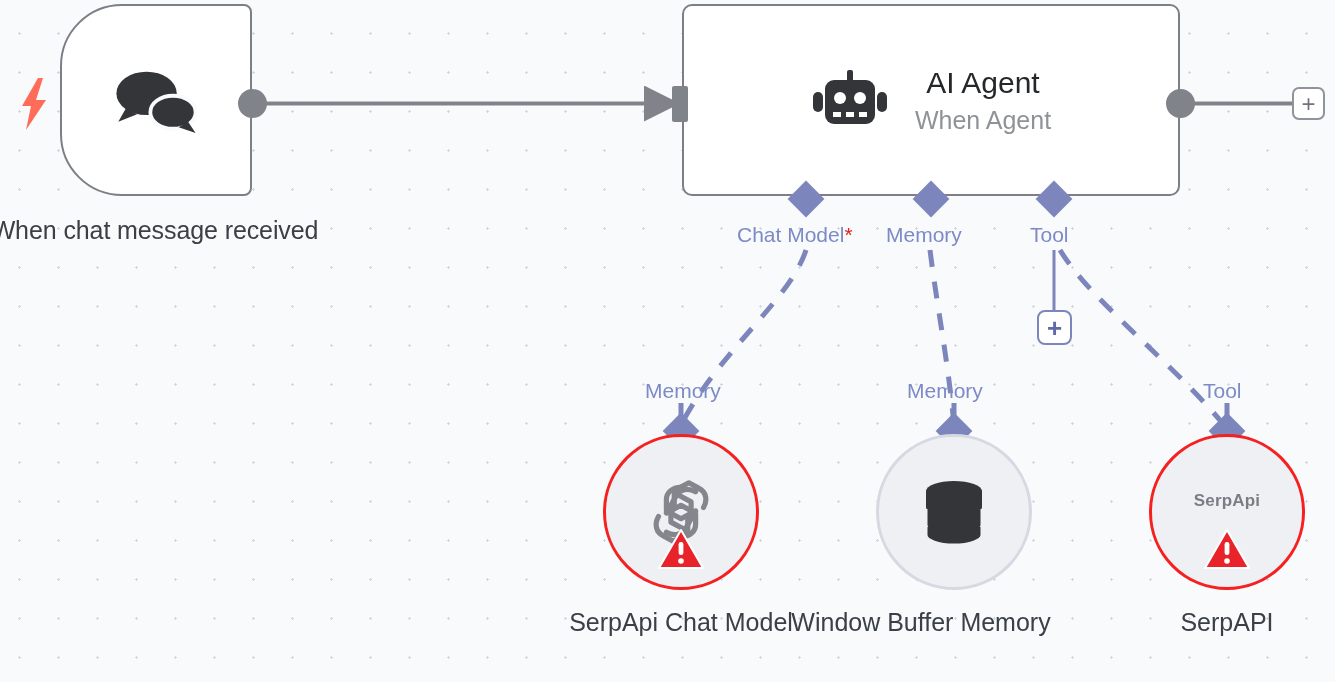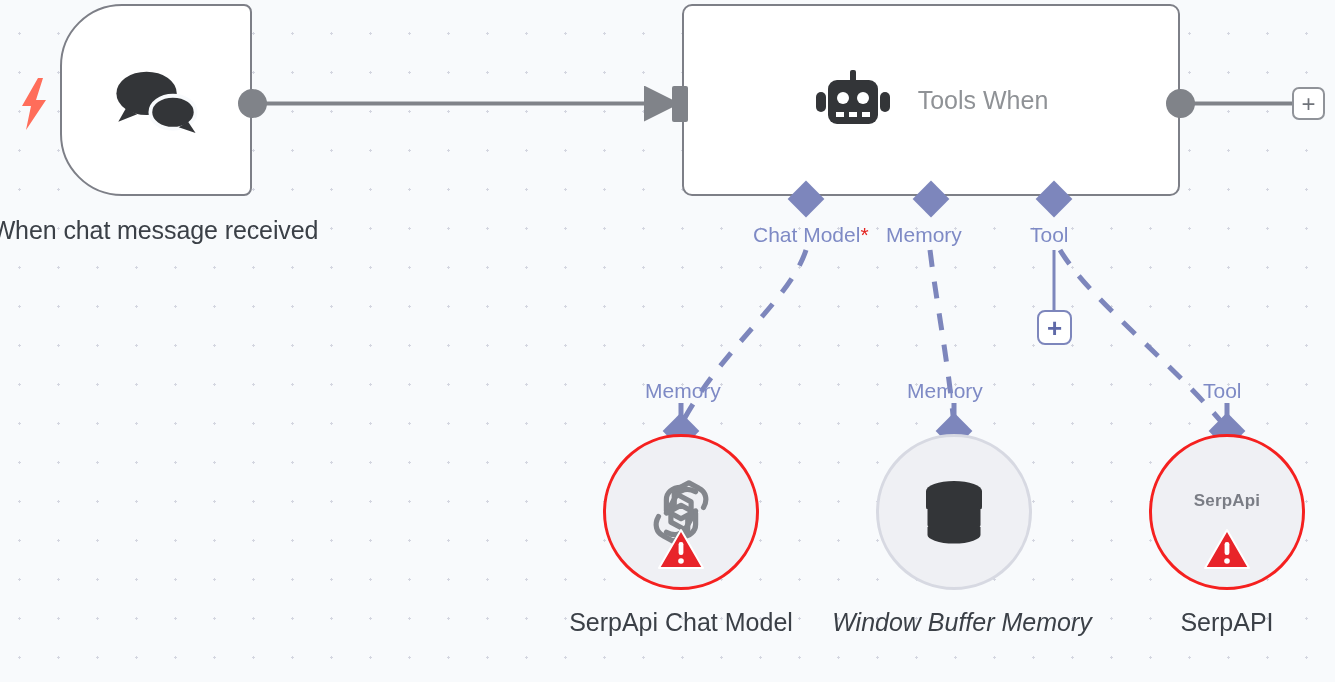--- a/index.html
+++ b/index.html
@@ -172,33 +172,34 @@
         <rect x="14" y="10" width="50" height="44" rx="9" fill="#333538"></rect>
         <rect x="2" y="22" width="10" height="20" rx="5" fill="#333538"></rect>
         <rect x="66" y="22" width="10" height="20" rx="5" fill="#333538"></rect>
         <circle cx="29" cy="28" r="6" fill="#ffffff"></circle>
         <circle cx="49" cy="28" r="6" fill="#ffffff"></circle>
         <rect x="22" y="42" width="8" height="5" fill="#ffffff"></rect>
         <rect x="35" y="42" width="8" height="5" fill="#ffffff"></rect>
         <rect x="48" y="42" width="8" height="5" fill="#ffffff"></rect>
       </svg>
       <div class="agent-titles">
-        <div class="agent-subtitle">Tools When</div>
+        <div class="agent-title">AI Agent</div>
+        <div class="agent-subtitle">When Agent</div>
       </div>
     </div>
     <div class="port-in"></div>
     <div class="port-out"></div>
   </div>
 
   <div class="plus-btn-gray">
     <span class="pg">+</span>
   </div>
 
   <div class="diamond" style="left:793px; top:186px;"></div>
-  <div class="port-label" style="left:737px; top:222px;margin-left:16px;">
+  <div class="port-label" style="left:737px; top:222px;">
     <span>Chat Model</span><span class="req-star">*</span>
   </div>
 
   <div class="diamond" style="left:918px; top:186px;"></div>
   <div class="port-label" style="left:886px; top:222px;">Memory</div>
 
   <div class="diamond" style="left:1041px; top:186px;"></div>
   <div class="port-label" style="left:1030px; top:222px;">Tool</div>
 
   <div class="plus-btn-purple">
@@ -234,21 +235,21 @@
   <div>
     <div class="diamond" style="left:941px; top:418px;"></div>
     <div class="subnode ok" style="left:876px; top:434px;">
       <svg class="db-icon" viewBox="0 0 62 66">
         <ellipse cx="31" cy="12" rx="28" ry="10" fill="#333538"></ellipse>
         <path d="M3 12 L3 28 A28 10 0 0 0 59 28 L59 12" fill="#333538"></path>
         <path d="M3 30 L3 46 A28 10 0 0 0 59 46 L59 30" fill="#333538" stroke="#eff0f4" stroke-width="3"></path>
         <path d="M3 48 L3 56 A28 10 0 0 0 59 56 L59 48" fill="#333538" stroke="#eff0f4" stroke-width="3"></path>
       </svg>
     </div>
-    <div class="subnode-caption" style="left:797px; top:603px;font-style:italic;">Window Buffer Memory</div>
+    <div class="subnode-caption" style="left:756px; top:603px;">Window Buffer Memory</div>
   </div>
 
   <div>
     <div class="diamond" style="left:1214px; top:418px;"></div>
     <div class="subnode err" style="left:1149px; top:434px;">
       <span class="serp-text" style="margin-bottom:22px;">SerpApi</span>
       <svg class="warn-tri" viewBox="0 0 46 41">
         <path d="M23 1 L45 39 L1 39 Z" fill="#e8242a" stroke="#ffffff" stroke-width="2" stroke-linejoin="round"></path>
         <rect x="20.6" y="13" width="4.8" height="13" rx="2.2" fill="#ffffff"></rect>
         <circle cx="23" cy="32" r="2.8" fill="#ffffff"></circle>

